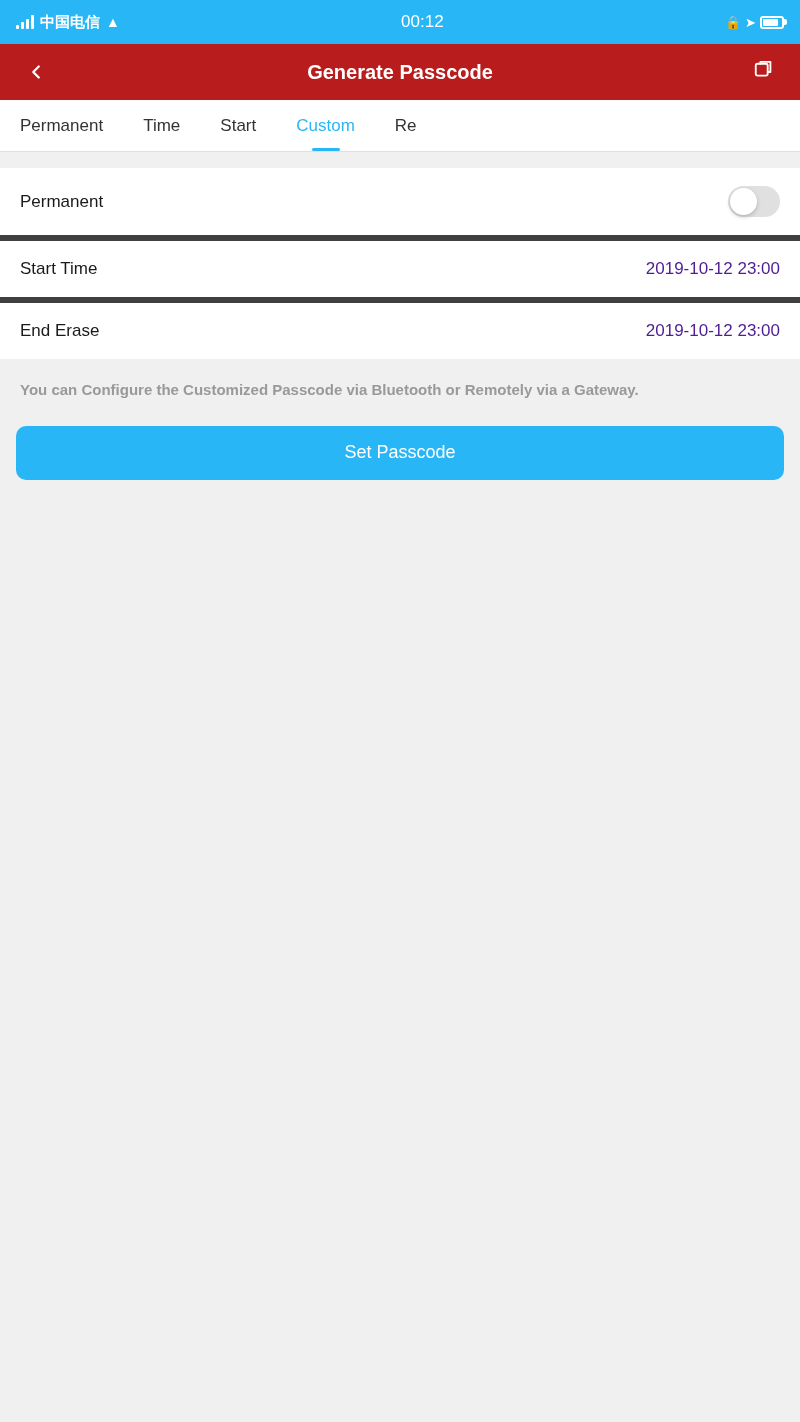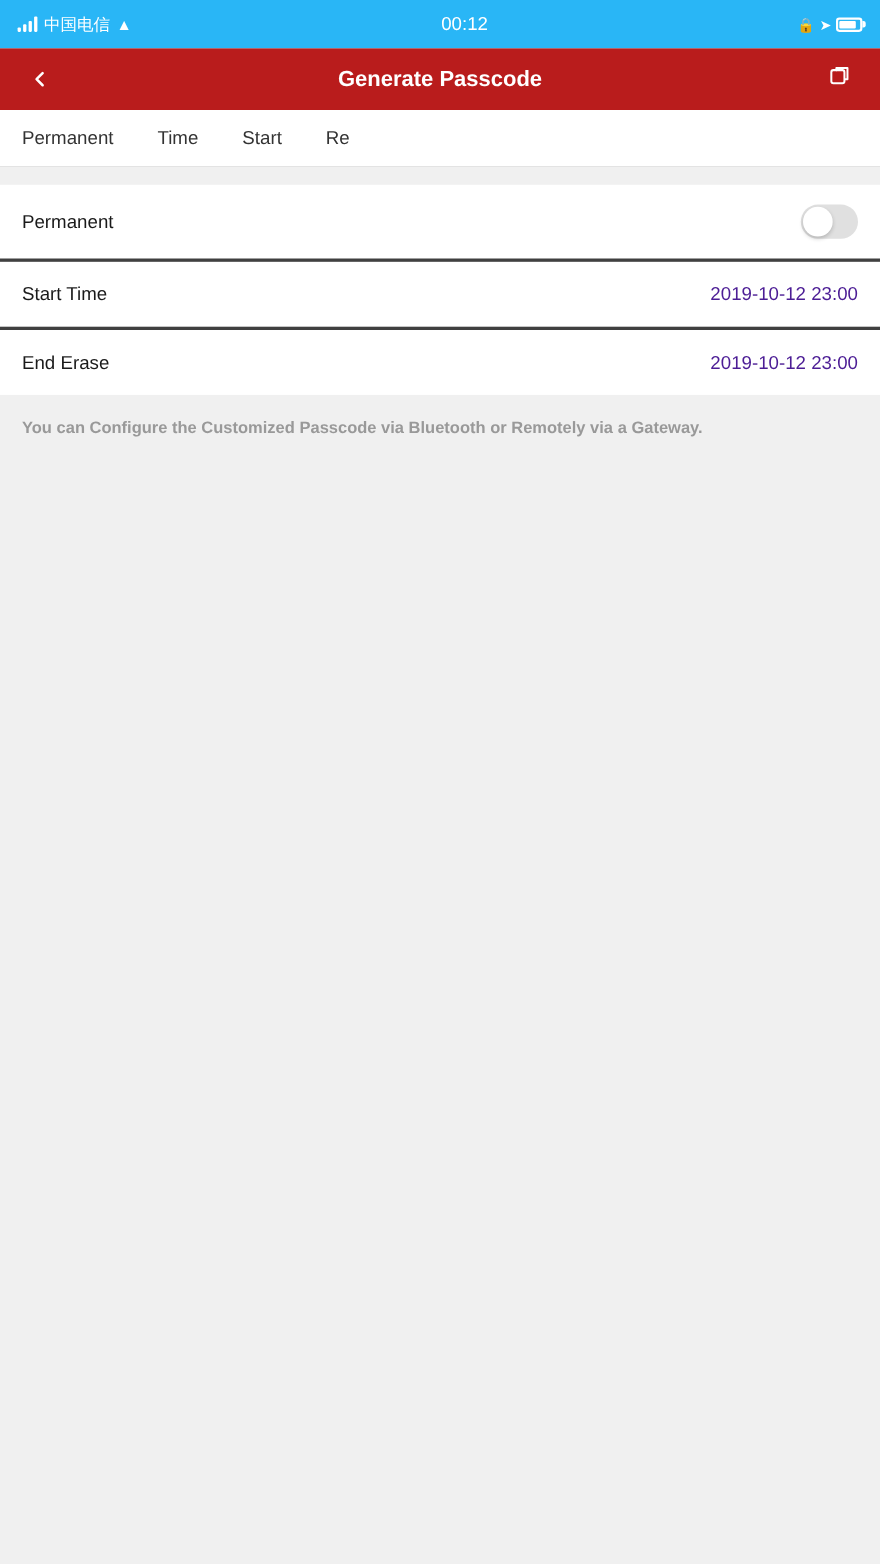--- a/index.html
+++ b/index.html
@@ -22,20 +22,21 @@
       justify-content: space-between;
       padding: 0 16px;
       color: white;
       font-size: 15px;
       font-weight: 500;
     }
     .status-bar-left {
       display: flex;
       align-items: center;
       gap: 6px;
+      font-weight: bold;
     }
     .status-bar-center {
       font-size: 17px;
       font-weight: 500;
     }
     .status-bar-right {
       display: flex;
       align-items: center;
       gap: 4px;
     }
@@ -187,21 +188,21 @@
       margin: 0;
     }
     .settings-row {
       display: flex;
       align-items: center;
       justify-content: space-between;
       padding: 18px 20px;
       min-height: 62px;
     }
     .settings-row + .settings-row {
-      border-top: 3px solid #404040;
+      border-top: 6px solid #404040;
     }
     .settings-row-label {
       font-size: 17px;
       color: #1a1a1a;
     }
     .settings-row-value {
       font-size: 17px;
       color: #4c1d95;
     }
 
@@ -296,20 +297,21 @@
       <rect x="3" y="3" width="13" height="13" rx="2"></rect>
       <path d="M8 3v-2h11v11h-2"></path>
     </svg>
   </div>
 </div>
 
 <div class="tab-bar">
   <div class="tab-item">Permanent</div>
   <div class="tab-item">Time</div>
   <div class="tab-item">Start</div>
+  <div class="tab-item active">Custom</div>
   <div class="tab-item">Re</div>
 </div>
 
 <div class="content">
 
   <div class="settings-card">
 
     <div class="settings-row">
       <span class="settings-row-label">Permanent</span>
       <div class="toggle">
@@ -324,14 +326,15 @@
 
     <div class="settings-row">
       <span class="settings-row-label">End Erase</span>
       <span class="settings-row-value">2019-10-12 23:00</span>
     </div>
 
   </div>
 
   <div class="info-text">You can Configure the Customized Passcode via Bluetooth or Remotely via a Gateway.</div>
 
+  <button class="btn-passcode">Set Passcode</button>
 
 </div>
 
 </body></html>

